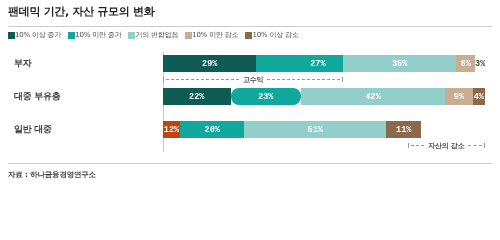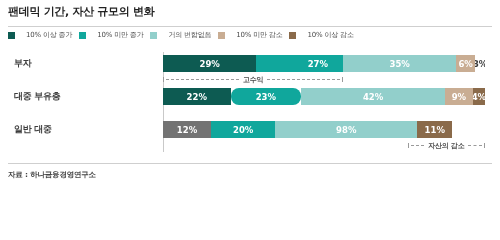--- a/index.html
+++ b/index.html
@@ -51,21 +51,21 @@
     display: flex;
     flex-direction: row;
     align-items: center;
     gap: 7px;
     white-space: nowrap;
   }
   .legend-item {
     display: flex;
     flex-direction: row;
     align-items: center;
-    gap: 11px;
+    gap: 0;
   }
   .legend-swatch {
     width: 7px;
     height: 7px;
     flex: 0 0 auto;
     display: block;
   }
   .legend-label {
     font-size: 7px;
     color: #4a4a4a;
@@ -108,20 +108,21 @@
     letter-spacing: -0.3px;
   }
   .bar {
     position: absolute;
     left: 163px;
     top: 0;
     height: 17px;
     width: 322px;
     display: flex;
     flex-direction: row;
+    font-family: Liberation Mono, monospace;
   }
   .seg {
     height: 17px;
     display: flex;
     align-items: center;
     justify-content: center;
     font-size: 8.5px;
     font-weight: bold;
     color: #ffffff;
     overflow: hidden;
@@ -231,23 +232,23 @@
           <div class="seg" style="width: 70.84px; background: rgb(13, 91, 82);">22%</div>
           <div class="seg" style="width: 74.06px; background: rgb(16, 167, 156); border-radius: 8px;">23%</div>
           <div class="seg" style="width: 151px; background: rgb(146, 207, 203);">42%</div>
           <div class="seg" style="width: 28.98px; background: rgb(201, 173, 147);">9%</div>
           <div class="seg" style="width: 12.88px; background: rgb(138, 106, 74);">4%</div>
         </div>
       </div>
       <div class="row" style="top: 69px;">
         <div class="row-label">일반 대중</div>
         <div class="bar">
-          <div class="seg" style="width: 48px; background: #737373;">12%</div>
+          <div class="seg" style="width: 17px; background: #c2410c;">12%</div>
           <div class="seg" style="width: 64.4px; background: rgb(16, 167, 156);">20%</div>
-          <div class="seg" style="width: 141.68px; background: rgb(146, 207, 203);">98%</div>
+          <div class="seg" style="width: 141.68px; background: rgb(146, 207, 203);">51%</div>
           <div class="seg" style="width: 35.42px; background: rgb(138, 106, 74);">11%</div>
         </div>
       </div>
       <div class="annot" style="left: 407.72px; width: 77.28px; top: 88px;">
         <span class="annot-cap"></span>
         <span class="annot-line"></span>
         <span class="annot-text">자산의 감소</span>
         <span class="annot-line"></span>
         <span class="annot-cap"></span>
       </div>

